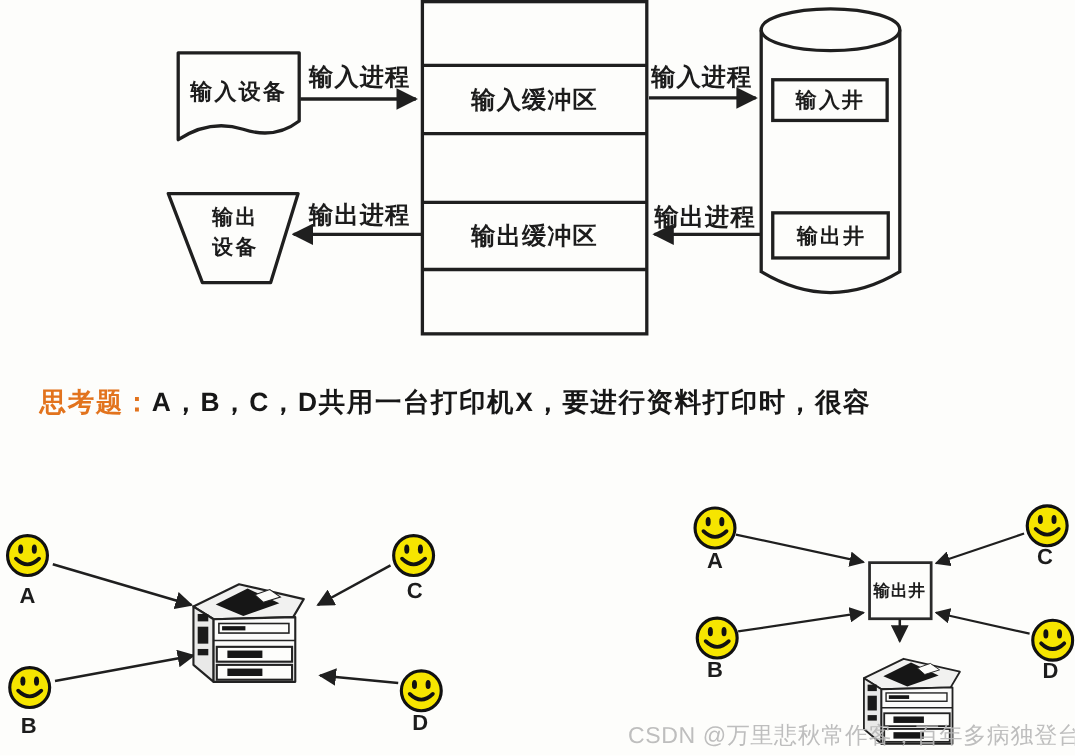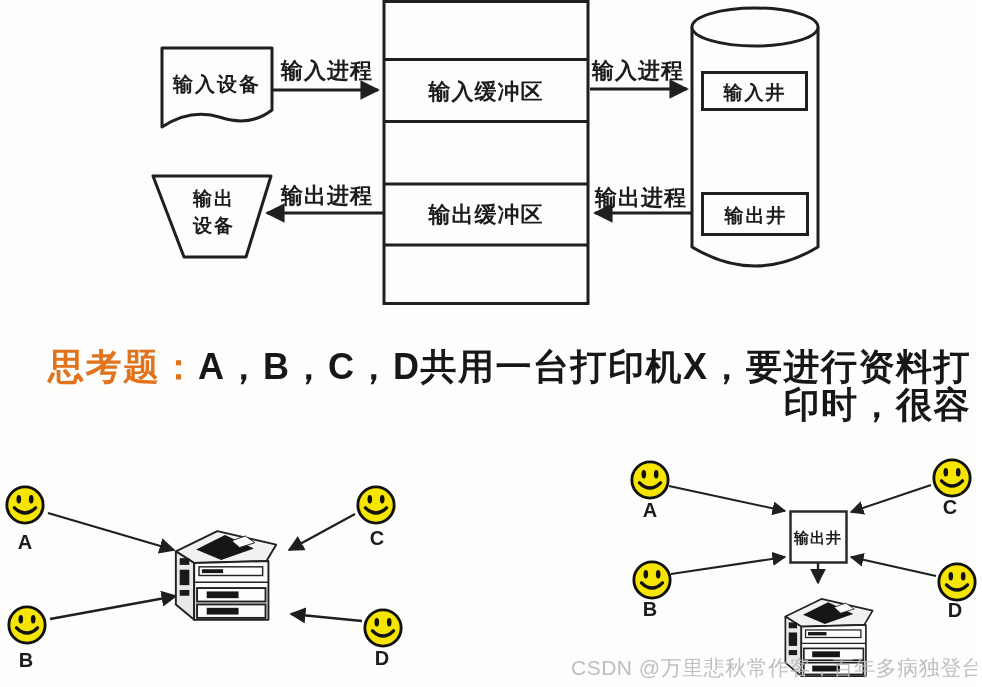--- a/index.html
+++ b/index.html
@@ -1,34 +1,33 @@
 <!DOCTYPE html>
 <html><head>
 <meta charset="utf-8">
 <style>
   html,body{margin:0;padding:0;}
   body{font-family:"Liberation Sans","DejaVu Sans",sans-serif;}
   #stage{
     position:relative;width:977px;height:687px;overflow:hidden;
     background:#fdfdfb;
-    text-align:right;
   }
   svg{position:absolute;left:0;}
   svg text{
     font-family:"Liberation Sans","DejaVu Sans",sans-serif;
     font-weight:700;fill:#1c1c1c;
   }
   .t22{font-size:22px;letter-spacing:1px;}
   .t20{font-size:20px;letter-spacing:2px;}
   .t19{font-size:19px;letter-spacing:2px;}
   .lbl{font-size:20px;letter-spacing:0;}
   .t15{font-size:15px;letter-spacing:1px;}
   #question{
     position:absolute;left:36px;top:348px;width:935px;
-    font-size:36px;font-weight:700;line-height:38px;color:#171717;
+    font-size:24px;font-weight:700;line-height:38px;color:#171717;
     letter-spacing:1.5px;
   }
   #question .q-prefix{color:#e2731d;}
   #watermark{
     position:absolute;left:571px;top:654px;
     font-size:21px;font-weight:400;color:#b9b9b9;opacity:.92;
     letter-spacing:.5px;white-space:nowrap;
   }
 </style>
 </head>

